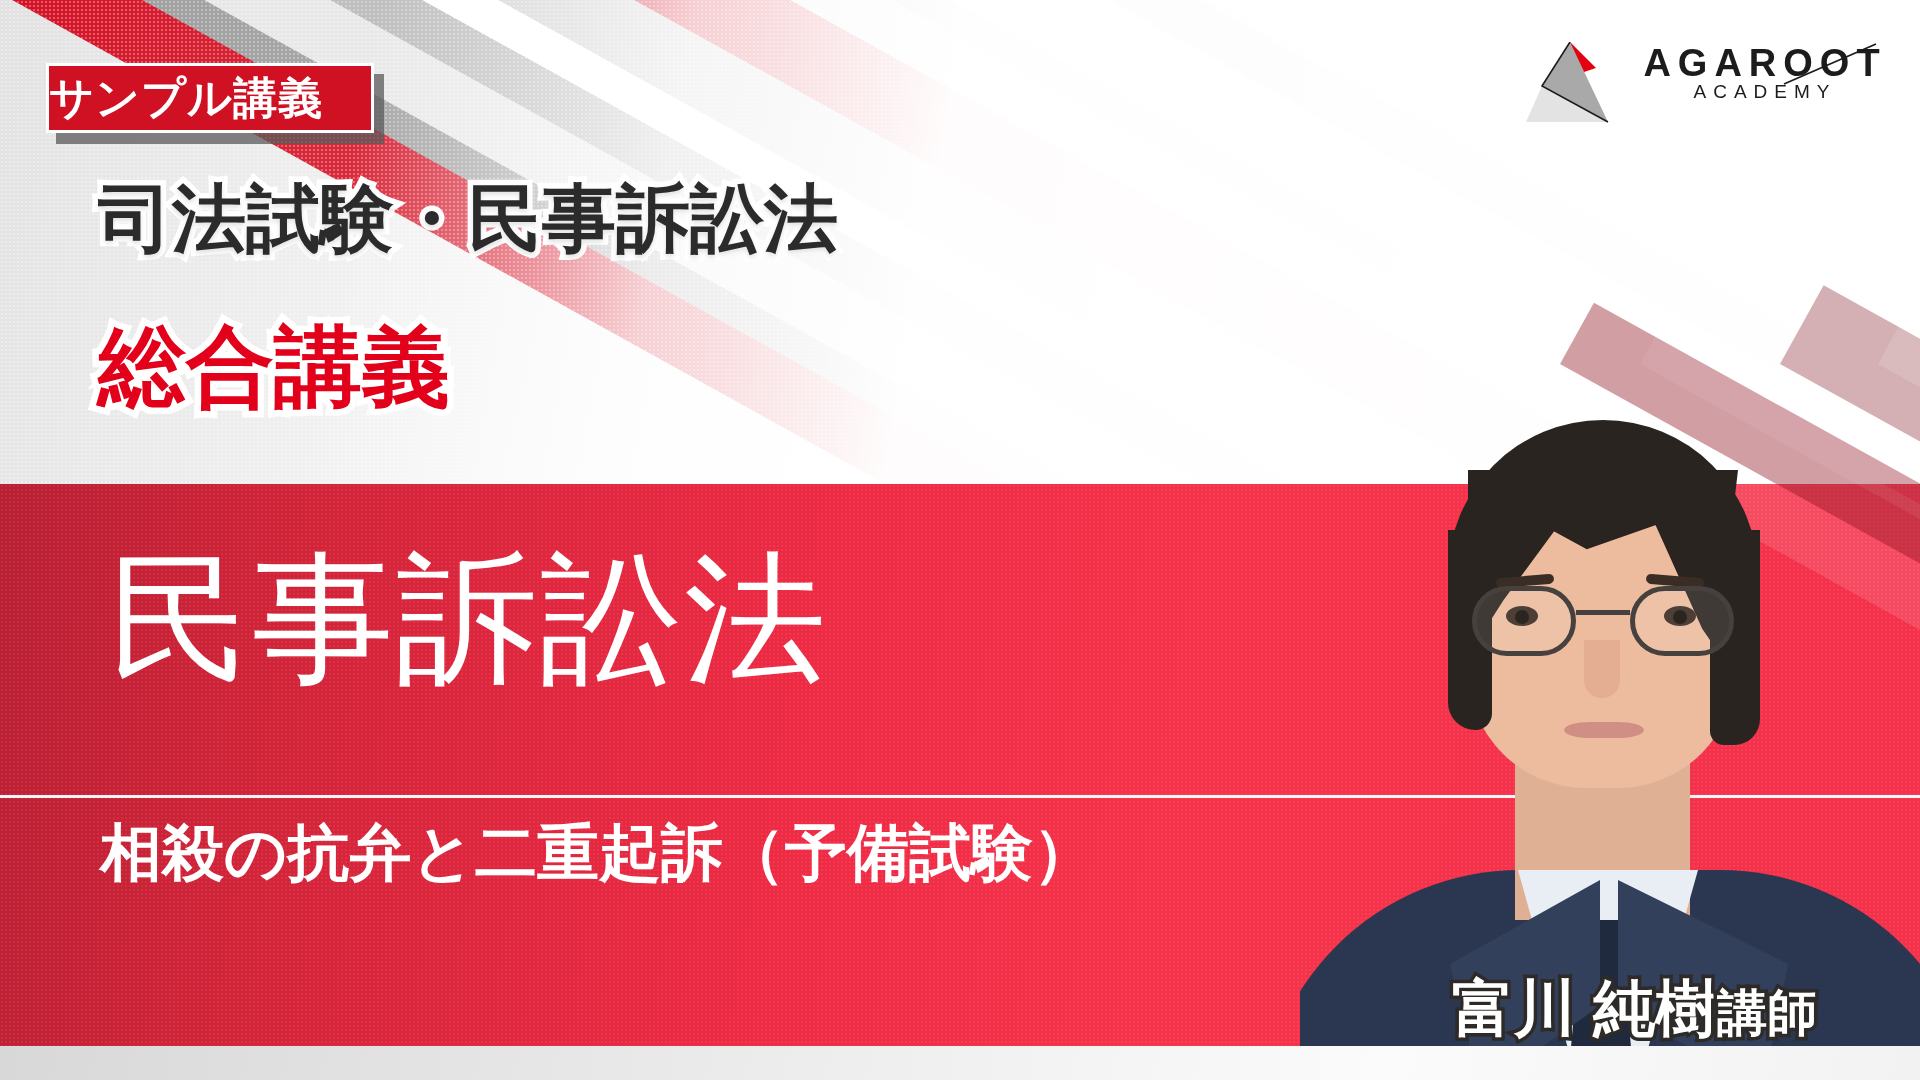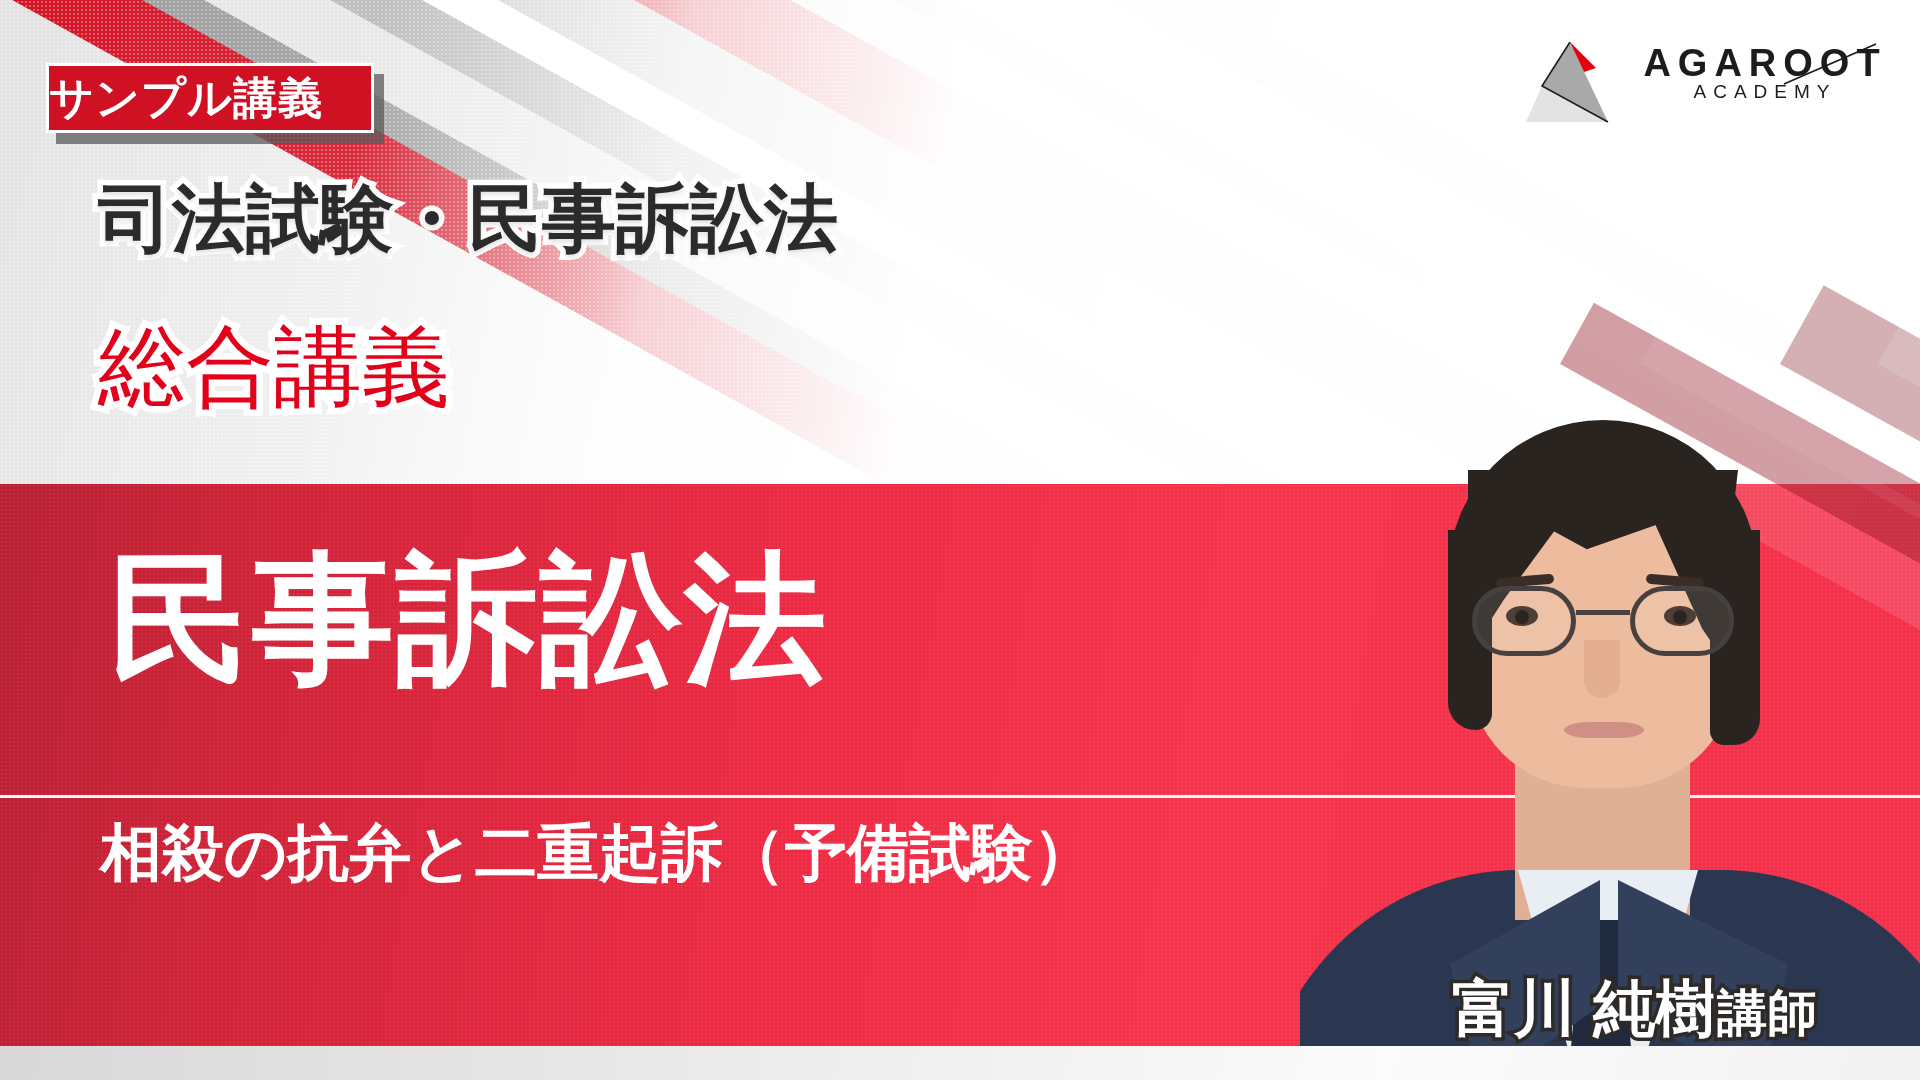--- a/index.html
+++ b/index.html
@@ -145,21 +145,21 @@
     white-space: nowrap;
     -webkit-text-stroke: 11px #ffffff;
     paint-order: stroke fill;
     text-shadow: 0 3px 5px rgba(0,0,0,.12);
   }
   .headline-2 {
     position: absolute;
     left: 98px;
     top: 318px;
     font-size: 88px;
-    font-weight: 400;
+    font-weight: 700;
     color: #e2001a;
     letter-spacing: 0px;
     line-height: 1.12;
     white-space: nowrap;
     -webkit-text-stroke: 13px #ffffff;
     paint-order: stroke fill;
   }
 
   
   .red-banner {
@@ -181,21 +181,21 @@
     width: 1920px;
     height: 3px;
     background: rgba(110,20,30,.55);
   }
 
   .subject-title {
     position: absolute;
     left: 108px;
     top: 548px;
     font-size: 142px;
-    font-weight: 700;
+    font-weight: 400;
     color: #ffffff;
     letter-spacing: 2px;
     line-height: 1;
     white-space: nowrap;
   }
 
   .divider {
     position: absolute;
     left: 0;
     top: 795px;

